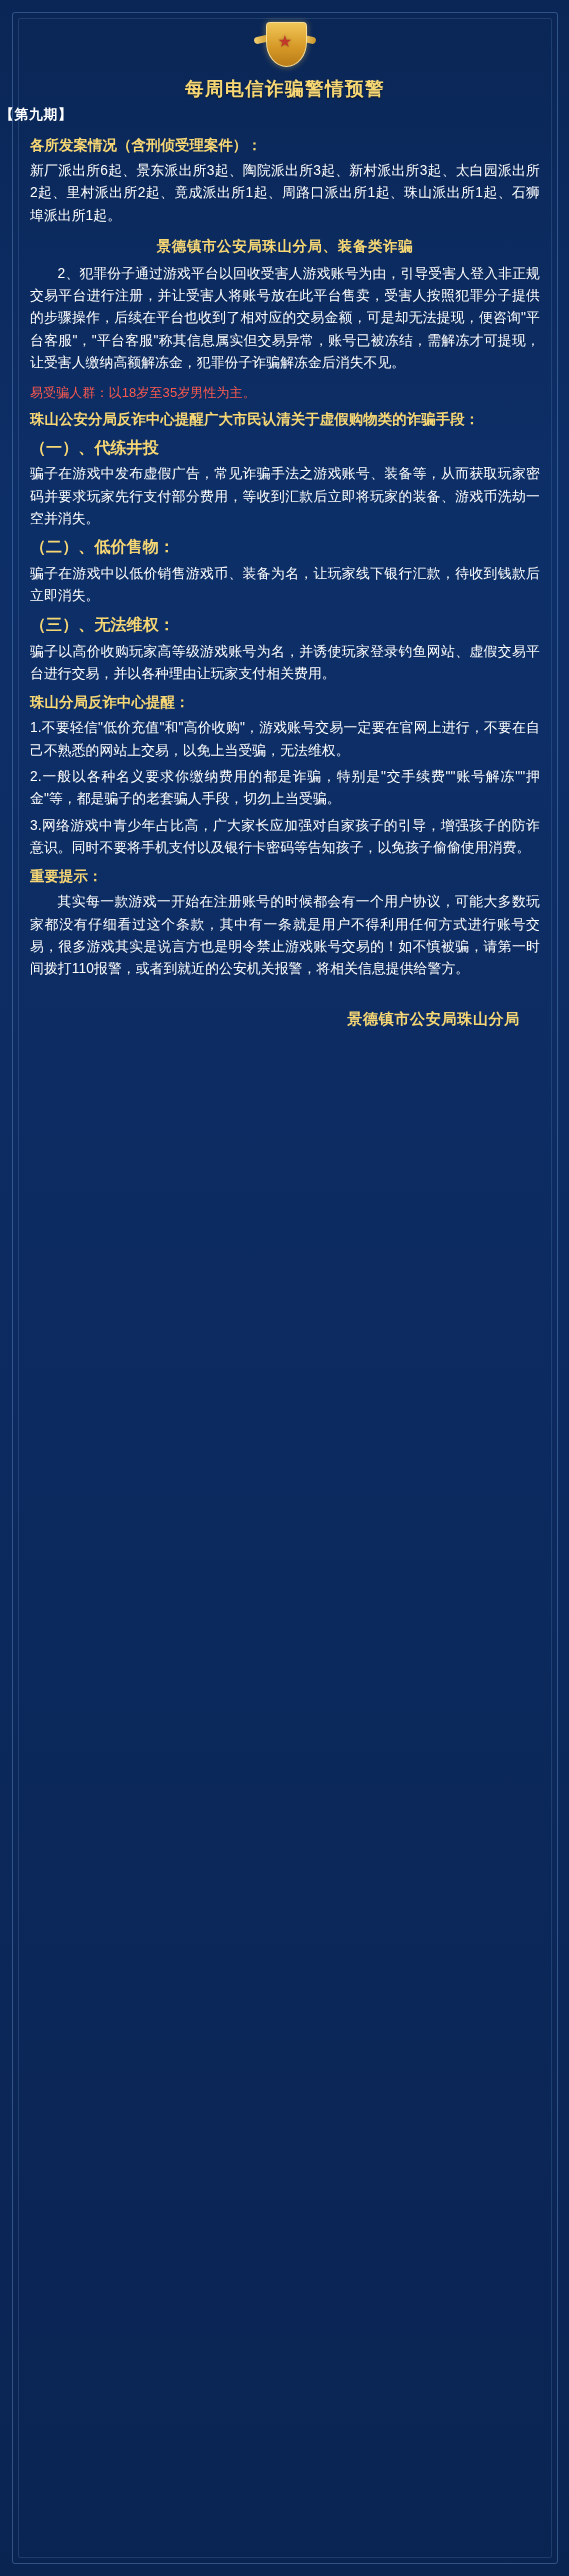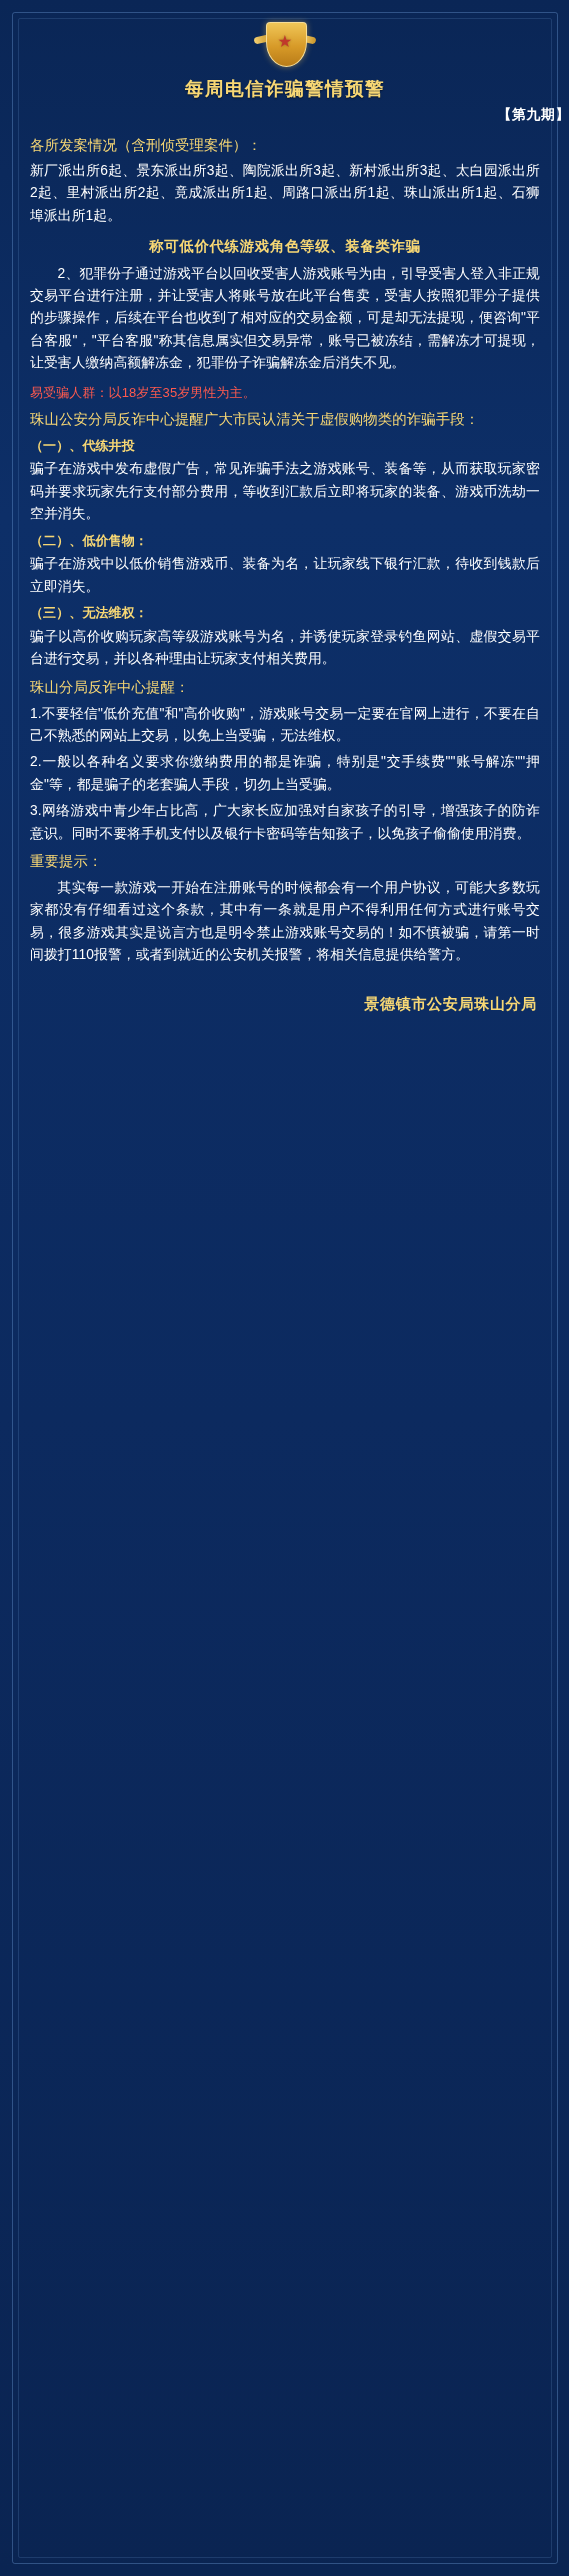--- a/index.html
+++ b/index.html
@@ -77,21 +77,21 @@
   .title {
     text-align: center;
     color: #f7d774;
     font-size: 18.6px;
     font-weight: bold;
     letter-spacing: 1.4px;
     margin: 6.9px 0 4.1px 0;
     text-shadow: 0 0.7px 1.4px rgba(0,0,0,0.5);
   }
   .issue {
-    text-align: right;
+    text-align: left;
     color: #ffffff;
     font-size: 13.8px;
     font-weight: bold;
     margin-bottom: 9.6px;
     letter-spacing: 0.7px;
   }
 
   .content {
     position: relative;
     padding: 0 30px;
@@ -101,21 +101,21 @@
     margin: 0 0 4.1px 0;
     color: #ffffff;
     font-size: 13.8px;
     line-height: 1.62;
     text-align: justify;
     letter-spacing: 0.1px;
   }
   p.indent { text-indent: 2em; }
   .yellow-line {
     color: #f7d774;
-    font-weight: normal;
+    font-weight: bold;
     font-size: 14.4px;
     margin: 5.5px 0 4.1px 0;
     line-height: 1.55;
   }
   .yellow-center {
     color: #f7d774;
     font-weight: bold;
     font-size: 14.4px;
     text-align: center;
     margin: 9.6px 0 6.9px 0;
@@ -124,27 +124,27 @@
   .red-line {
     color: #ff5a4e;
     font-weight: normal;
     font-size: 13px;
     margin: 8.3px 0 2.8px 0;
     line-height: 1.55;
   }
   .sub-head {
     color: #f7d774;
     font-weight: bold;
-    font-size: 13px;
+    font-size: 16px;
     margin: 4.1px 0 2.8px 0;
   }
   .footer {
     margin-top: 18px;
     text-align: right;
-    padding-right: 33px;
+    padding-right: 50px;
     color: #f7d774;
     font-size: 15px;
     font-weight: bold;
     letter-spacing: 0.7px;
   }
   .spacer { height: 6.9px; }
 </style>
 </head>
 <body>
 
@@ -163,21 +163,21 @@
 
   <div class="title">每周电信诈骗警情预警</div>
   <div class="issue">【第九期】</div>
 
   <div class="content">
 
 
     <p class="yellow-line">各所发案情况（含刑侦受理案件）：</p>
     <p>新厂派出所6起、景东派出所3起、陶院派出所3起、新村派出所3起、太白园派出所2起、里村派出所2起、竟成派出所1起、周路口派出所1起、珠山派出所1起、石狮埠派出所1起。</p>
 
-    <div class="yellow-center">称可低价代练游戏角色等级、装备类诈骗</div>
+    <div class="yellow-center">景德镇市公安局珠山分局、装备类诈骗</div>
 
     <p class="indent">2、犯罪份子通过游戏平台以回收受害人游戏账号为由，引导受害人登入非正规交易平台进行注册，并让受害人将账号放在此平台售卖，受害人按照犯罪分子提供的步骤操作，后续在平台也收到了相对应的交易金额，可是却无法提现，便咨询"平台客服"，"平台客服"称其信息属实但交易异常，账号已被冻结，需解冻才可提现，让受害人缴纳高额解冻金，犯罪份子诈骗解冻金后消失不见。</p>
 
     <p class="red-line">易受骗人群：以18岁至35岁男性为主。</p>
 
     <p class="yellow-line">珠山公安分局反诈中心提醒广大市民认清关于虚假购物类的诈骗手段：</p>
 
     <p class="sub-head">（一）、代练井投</p>
     <p>骗子在游戏中发布虚假广告，常见诈骗手法之游戏账号、装备等，从而获取玩家密码并要求玩家先行支付部分费用，等收到汇款后立即将玩家的装备、游戏币洗劫一空并消失。</p>
 

